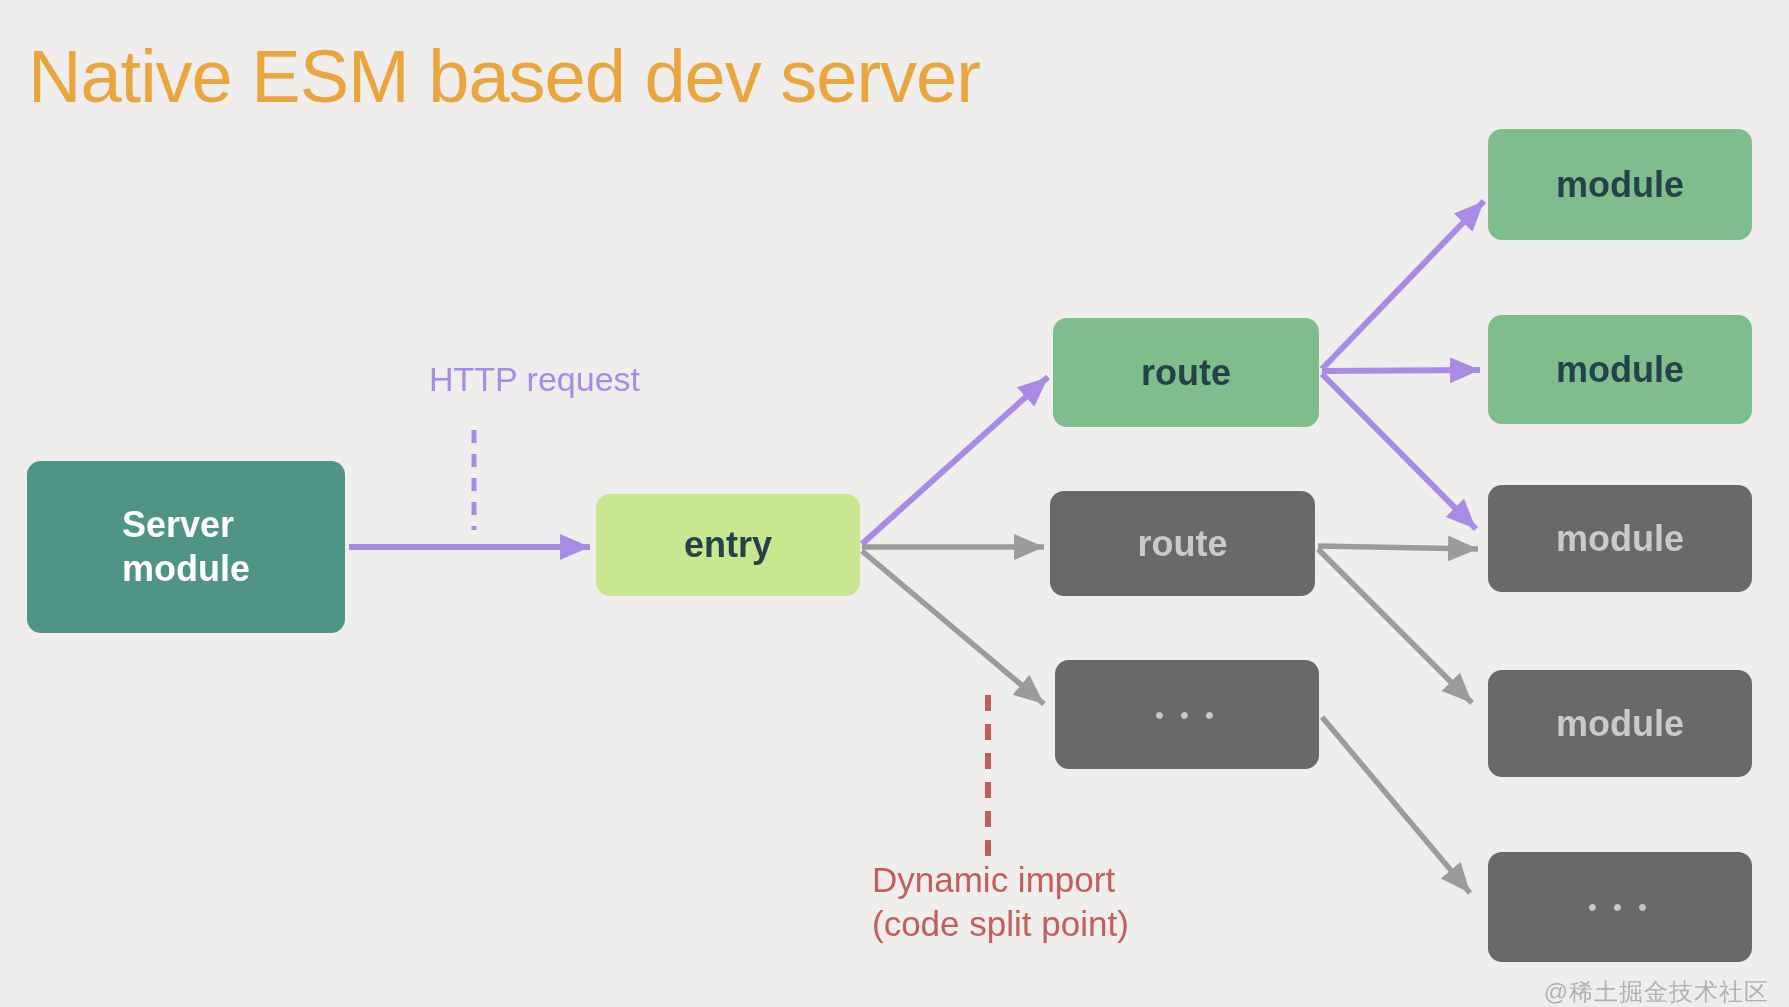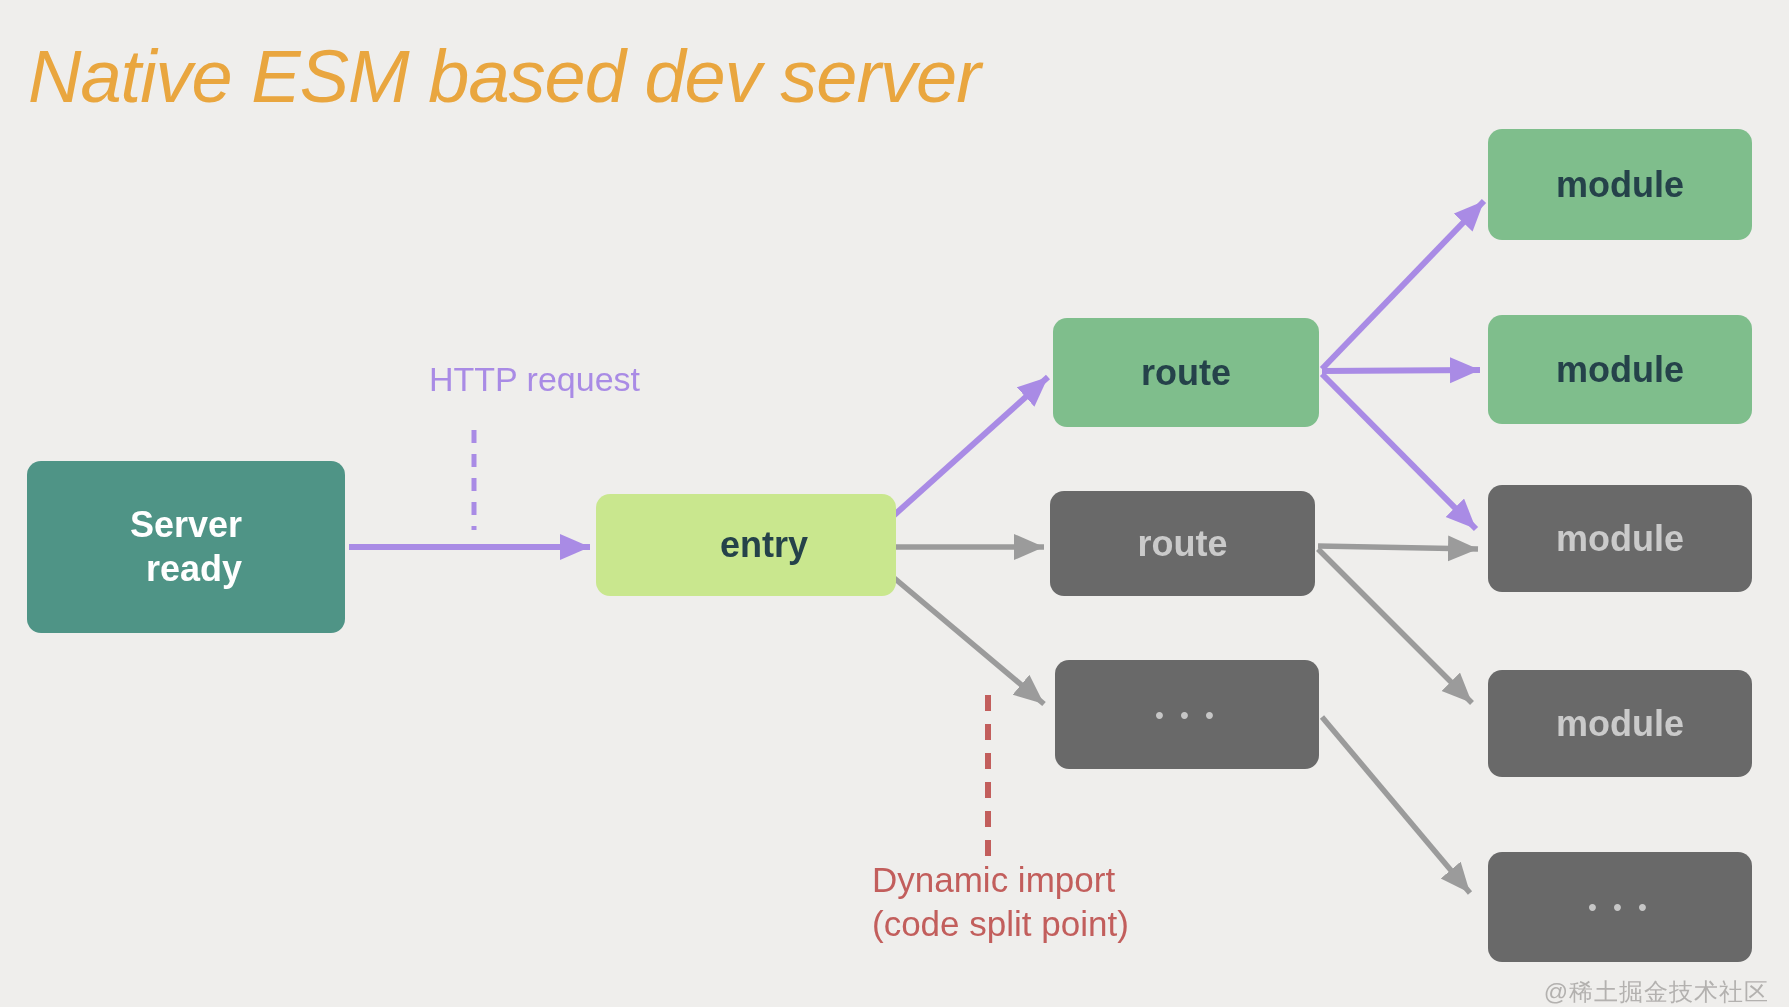--- a/index.html
+++ b/index.html
@@ -4,31 +4,31 @@
 <style>
   html,body{margin:0;padding:0;background:#EFEEEC;}
   .stage{
     position:relative;width:1789px;height:1007px;overflow:hidden;
     background:#EFEEEC;
     font-family:"Liberation Sans", sans-serif;
   }
   .title{
     position:absolute;left:28px;top:34px;
     font-size:74px;font-weight:500;letter-spacing:-1px;
-    color:#E9A63F;white-space:nowrap;font-style:italic;
+    color:#E9A63F;white-space:nowrap;
   }
   .arrows{position:absolute;left:0;top:0;}
   .node{
     position:absolute;border-radius:14px;
     display:flex;align-items:center;justify-content:center;
-    font-size:36px;font-weight:600;text-align:right;
+    font-size:36px;font-weight:600;text-align:left;
     white-space:pre-line;line-height:1.22;
   }
   .teal{background:#4F9486;color:#FFFFFF;font-weight:700;}
-  .lime{background:#C9E78E;color:#25424A;padding-left:36px;}
+  .lime{background:#C9E78E;color:#25424A;}
   .green{background:#7FBE8C;color:#25424A;}
   .dark{background:#696969;color:#CACACA;}
   .dots{font-size:24px;letter-spacing:5px;color:#C6C6C6;font-weight:700;}
   .lbl-http{
     position:absolute;left:340px;top:360px;width:300px;
     text-align:right;font-size:34px;font-weight:500;color:#A98BE5;
   }
   .lbl-dyn{
     position:absolute;left:872px;top:858px;
     font-size:35px;font-weight:500;color:#C25E5C;
@@ -66,21 +66,21 @@
     <line x1="862" y1="551" x2="1044" y2="704" stroke="#9B9B9B" stroke-width="5.5" marker-end="url(#ah-gray)"></line>
     <line x1="1318" y1="546" x2="1478" y2="549" stroke="#9B9B9B" stroke-width="5.5" marker-end="url(#ah-gray)"></line>
     <line x1="1318" y1="549" x2="1472" y2="703" stroke="#9B9B9B" stroke-width="5.5" marker-end="url(#ah-gray)"></line>
     <line x1="1322" y1="717" x2="1470" y2="893" stroke="#9B9B9B" stroke-width="5.5" marker-end="url(#ah-gray)"></line>
 
     <line x1="474" y1="430" x2="474" y2="530" stroke="#A98BE5" stroke-width="5" stroke-dasharray="13 11"></line>
     <line x1="988" y1="695" x2="988" y2="866" stroke="#C25E5C" stroke-width="6" stroke-dasharray="16 13"></line>
   </svg>
 
   <div class="node teal" style="left:27px;  top:461px; width:318px; height:172px;">Server
-ready</div>
+module</div>
 
   <div class="node lime" style="left:596px; top:494px; width:264px; height:102px;">entry</div>
 
   <div class="node green" style="left:1053px;top:318px; width:266px; height:109px;">route</div>
 
   <div class="node dark" style="left:1050px;top:491px; width:265px; height:105px;">route</div>
 
   <div class="node dark dots" style="left:1055px;top:660px; width:264px; height:109px;">• • •</div>
 
   <div class="node green" style="left:1488px;top:129px; width:264px; height:111px;">module</div>

